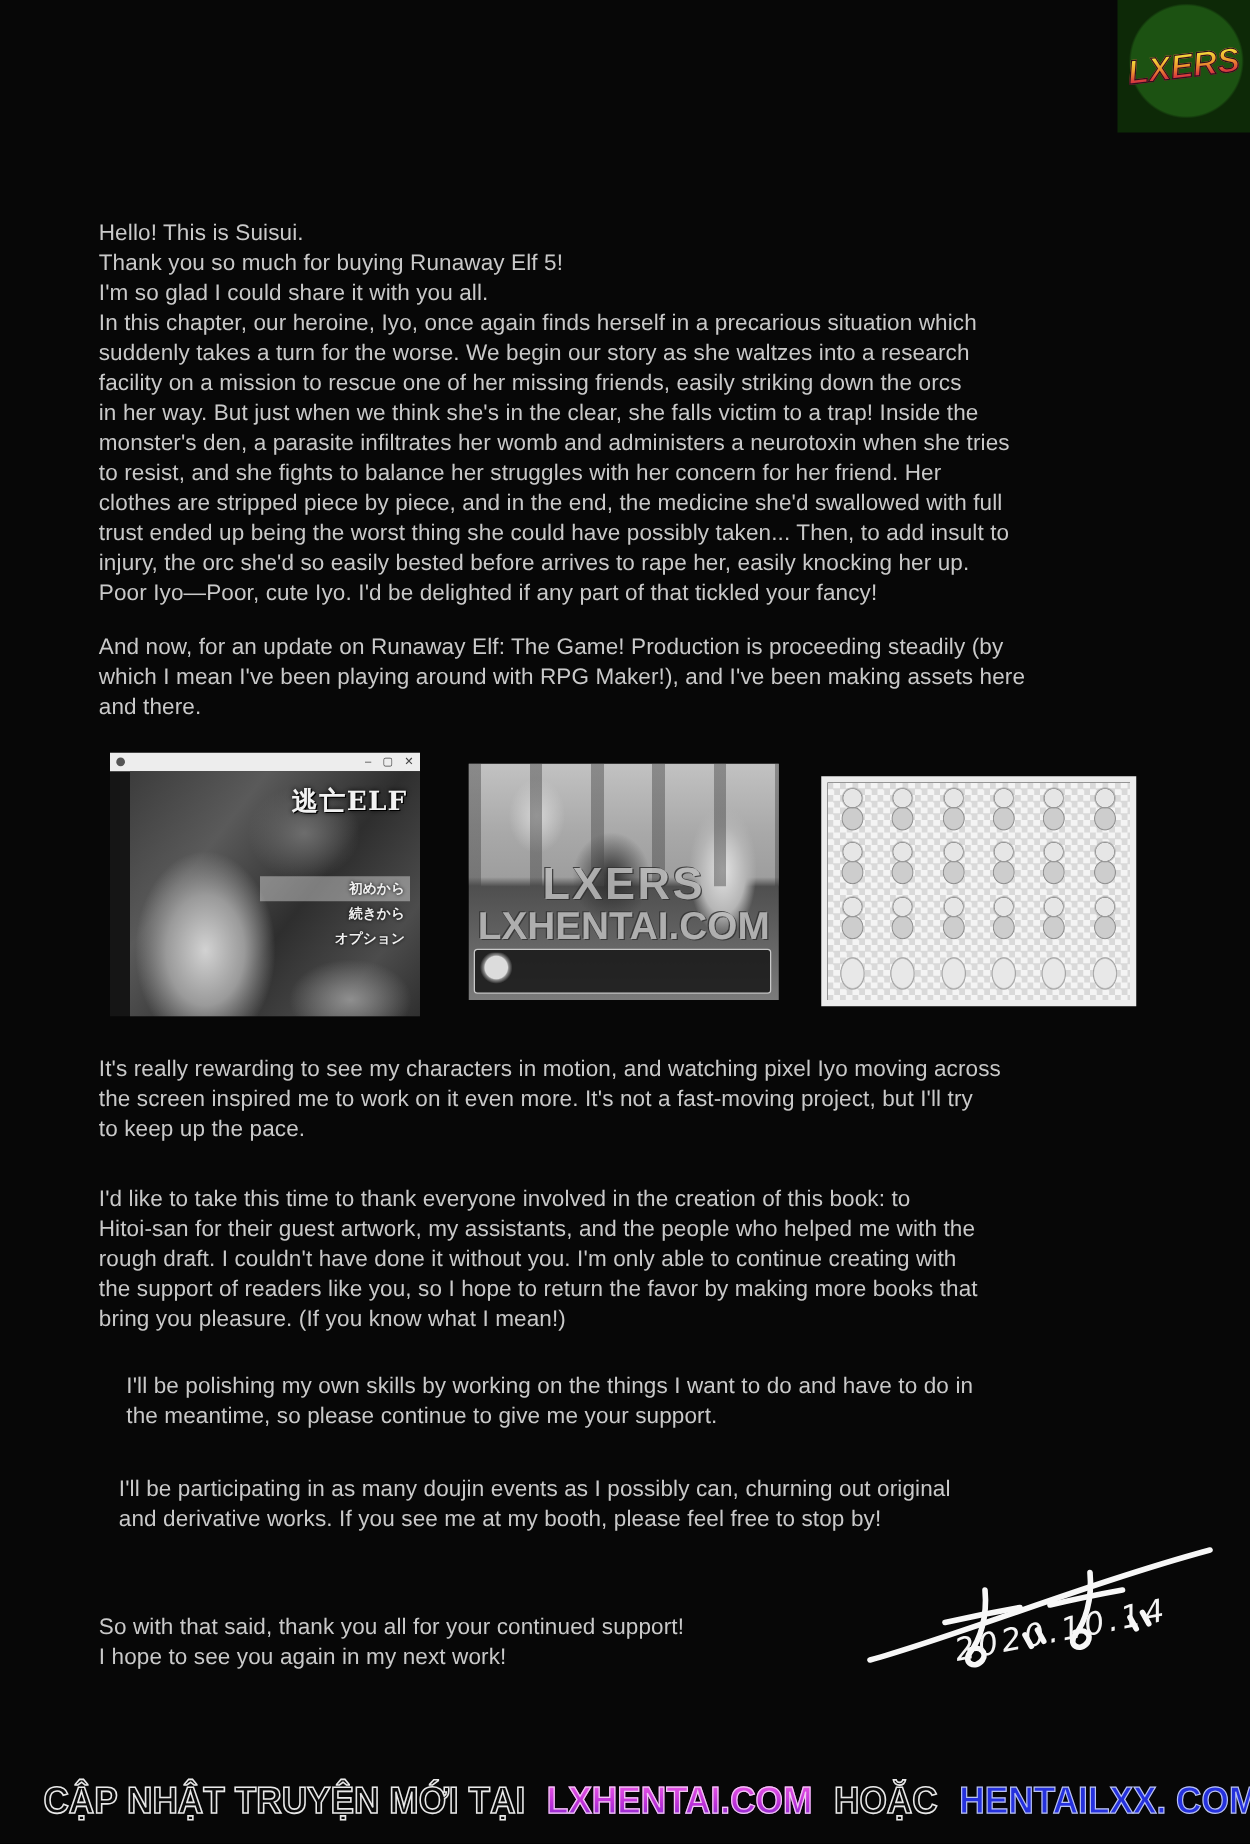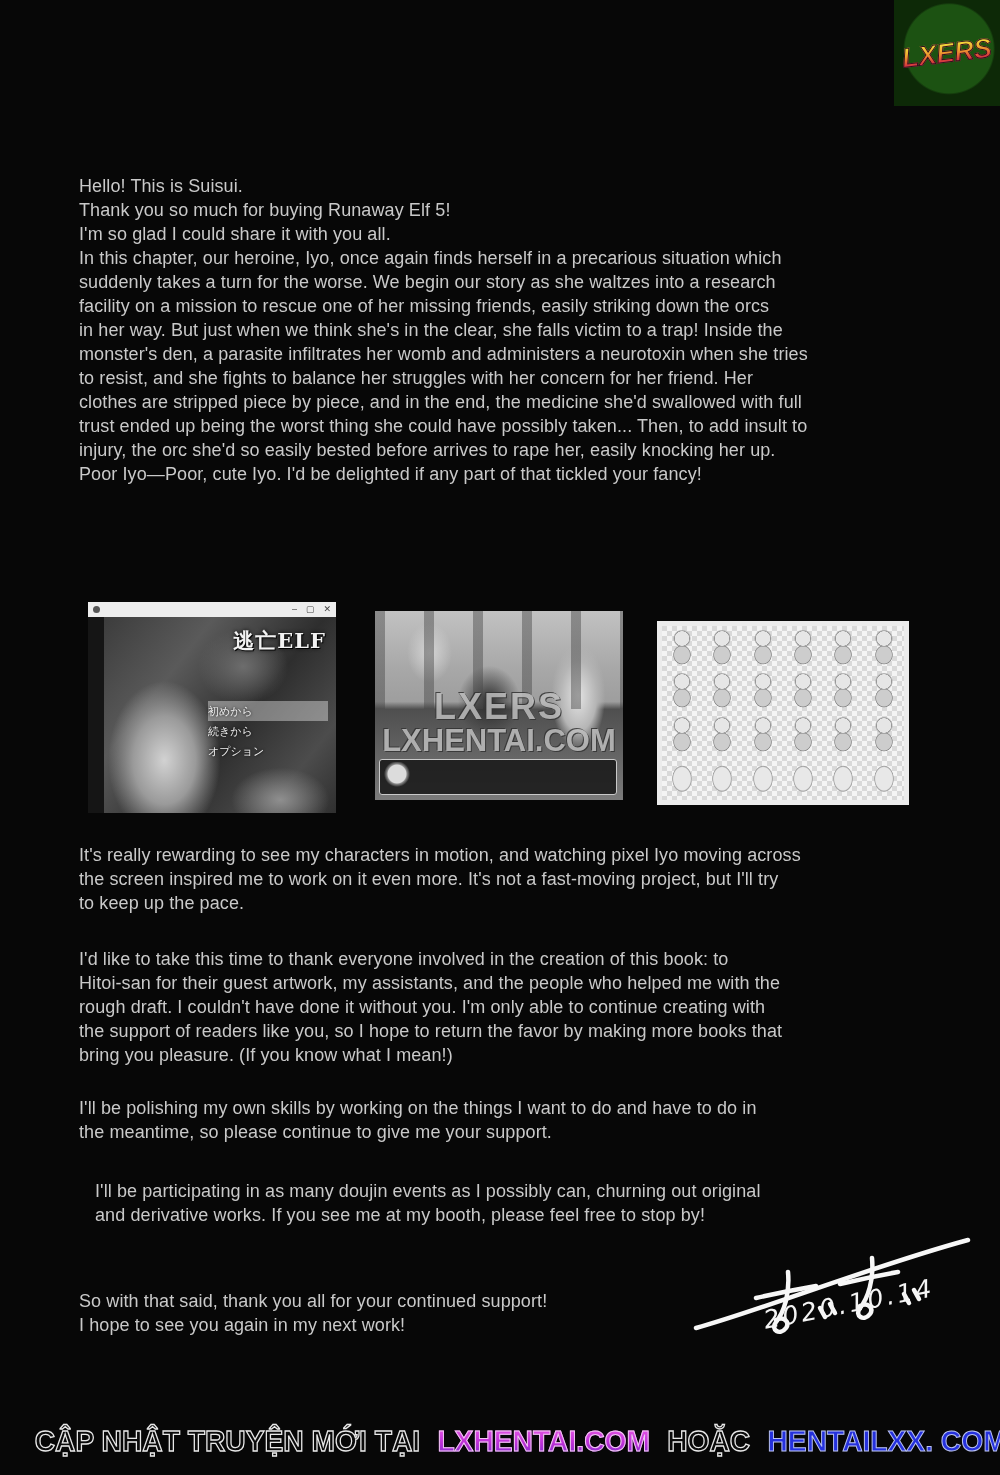--- a/index.html
+++ b/index.html
@@ -15,41 +15,41 @@
              -webkit-background-clip:text;background-clip:text;color:transparent;
              -webkit-text-stroke:1px #30101e;transform:rotate(-7deg);}
 
   
   .title{position:absolute;left:94px;top:100px;color:#ececec;
          font-family:"DejaVu Serif","Liberation Serif",serif;
          font-size:37px;font-weight:700;letter-spacing:2px;}
   .para{position:absolute;left:79px;width:850px;color:#c9c9c9;font-size:18px;
         line-height:24px;white-space:pre-line;letter-spacing:.1px;}
   .p1{top:174px;} .p2{top:505px;} .p3{top:843px;} .p4{top:947px;}
-  .p5{top:1096px;} .p6{top:1179px;margin-left:16px;} .p7{top:1289px;}
+  .p5{top:1096px;margin-left:22px;} .p6{top:1179px;margin-left:16px;} .p7{top:1289px;}
 
   
   .shot{position:absolute;overflow:hidden;}
   
   .win{left:88px;top:602px;width:248px;height:211px;background:#151515;}
   .win-bar{height:15px;background:#ededed;display:flex;align-items:center;
            padding:0 5px;box-sizing:border-box;}
   .win-dot{width:7px;height:7px;border-radius:50%;background:#555;}
   .win-btns{margin-left:auto;display:flex;gap:9px;color:#444;font-size:9px;line-height:9px;}
   .win-body{position:relative;height:247px;
      background:
        radial-gradient(ellipse 78px 110px at 26% 58%, #d2d2d2 0%, #9a9a9a 40%, rgba(60,60,60,0) 72%),
        radial-gradient(ellipse 70px 46px at 76% 74%, #8f8f8f 0%, rgba(70,70,70,0) 70%),
        radial-gradient(ellipse 60px 50px at 60% 20%, #6d6d6d 0%, rgba(40,40,40,0) 75%),
        linear-gradient(128deg, #3c3c3c 0%, #5a5a5a 26%, #2e2e2e 52%, #4c4c4c 74%, #1f1f1f 100%); margin-left: 16px;}
   .game-title{position:absolute;right:10px;top:10px;color:#f2f2f2;
       font-family:"DejaVu Serif","Liberation Serif",serif;font-size:21px;font-weight:bold;
       text-shadow:0 0 4px #000,1px 1px 0 #000;letter-spacing:1px;}
-  .game-menu{position:absolute;right:8px;top:84px;width:120px;text-align:left;
-      color:#f0f0f0;font-size:11px;line-height:20px;text-shadow:0 0 3px #000;}
+  .game-menu{position:absolute;right:8px;top:84px;width:120px;text-align:right;
+      color:#f0f0f0;font-size:11px;line-height:20px;text-shadow:0 0 3px #000;font-weight:bold;}
   .game-menu .sel{background:rgba(255,255,255,.38);display:block;padding-right:4px;}
   .game-menu span{display:block;padding-right:4px;}
 
   
   .battle{left:375px;top:611px;width:248px;height:189px;
      background:
        radial-gradient(ellipse 36px 70px at 82% 45%, #e3e3e3 0%, #b5b5b5 50%, rgba(120,120,120,0) 75%),
        radial-gradient(ellipse 40px 46px at 46% 48%, #2c2c2c 0%, rgba(40,40,40,0) 78%),
        radial-gradient(ellipse 30px 40px at 22% 22%, #d5d5d5 0%, rgba(130,130,130,0) 75%),
        linear-gradient(180deg, #c2c2c2 0%, #a8a8a8 30%, #9e9e9e 48%, #4f4f4f 52%, #5d5d5d 68%, #7b7b7b 100%);}
@@ -114,20 +114,23 @@
 In this chapter, our heroine, Iyo, once again finds herself in a precarious situation which
 suddenly takes a turn for the worse. We begin our story as she waltzes into a research
 facility on a mission to rescue one of her missing friends, easily striking down the orcs
 in her way. But just when we think she's in the clear, she falls victim to a trap! Inside the
 monster's den, a parasite infiltrates her womb and administers a neurotoxin when she tries
 to resist, and she fights to balance her struggles with her concern for her friend. Her
 clothes are stripped piece by piece, and in the end, the medicine she'd swallowed with full
 trust ended up being the worst thing she could have possibly taken... Then, to add insult to
 injury, the orc she'd so easily bested before arrives to rape her, easily knocking her up.
 Poor Iyo—Poor, cute Iyo. I'd be delighted if any part of that tickled your fancy!</div>
+  <div class="para p2">And now, for an update on Runaway Elf: The Game! Production is proceeding steadily (by
+which I mean I've been playing around with RPG Maker!), and I've been making assets here
+and there.</div>
   <div class="para p4">I'd like to take this time to thank everyone involved in the creation of this book: to
 Hitoi-san for their guest artwork, my assistants, and the people who helped me with the
 rough draft. I couldn't have done it without you. I'm only able to continue creating with
 the support of readers like you, so I hope to return the favor by making more books that
 bring you pleasure. (If you know what I mean!)</div>
   <div class="para p3">It's really rewarding to see my characters in motion, and watching pixel Iyo moving across
 the screen inspired me to work on it even more. It's not a fast-moving project, but I'll try
 to keep up the pace.</div>
   <div class="para p5">I'll be polishing my own skills by working on the things I want to do and have to do in
 the meantime, so please continue to give me your support.</div>

